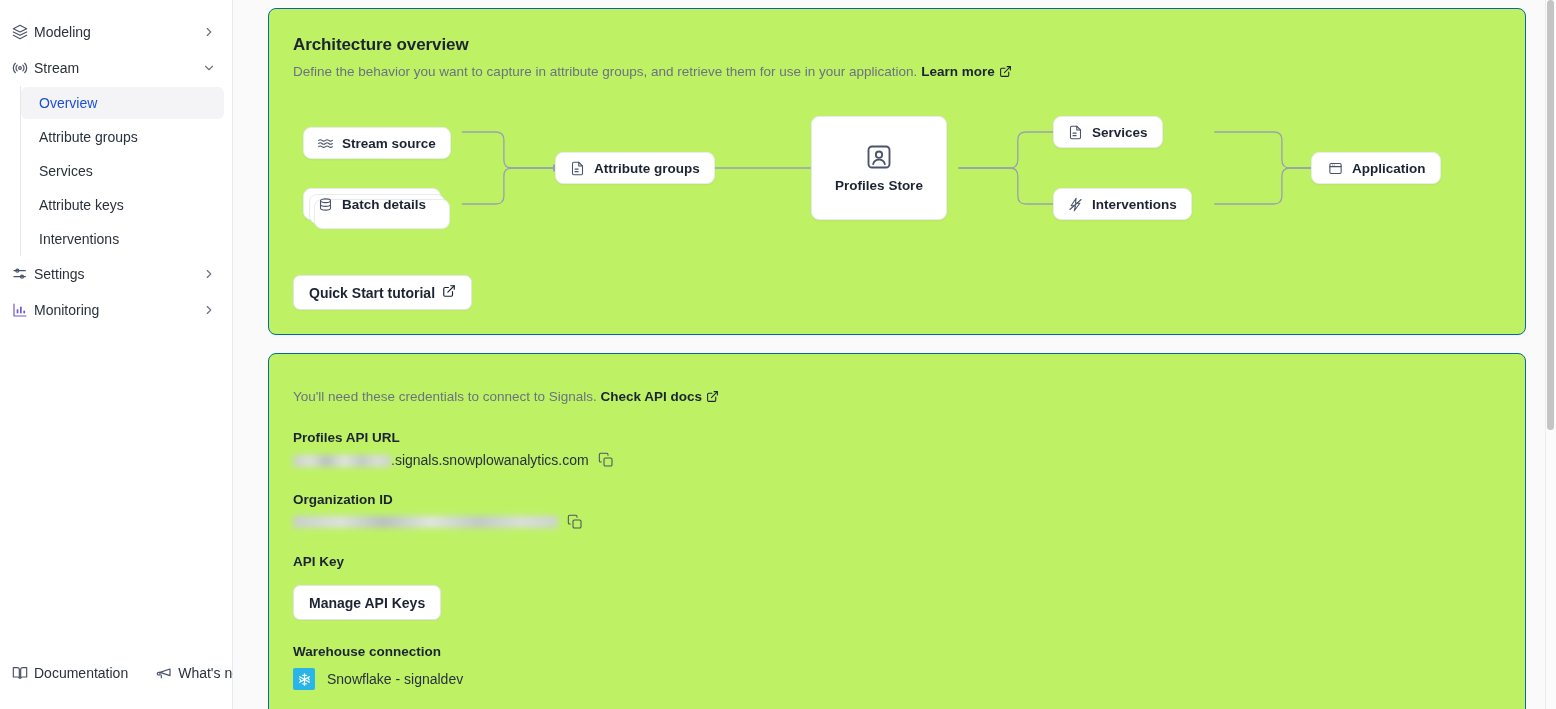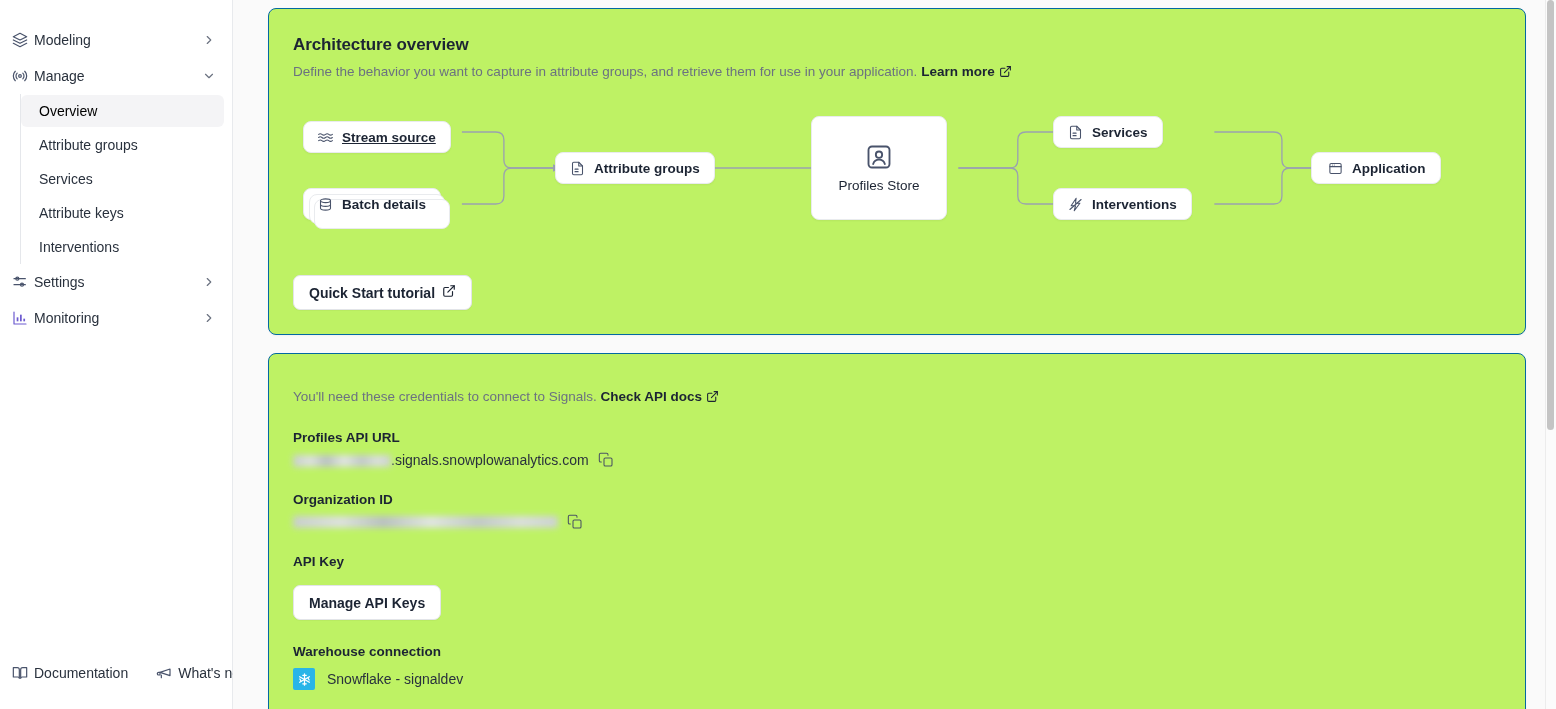--- a/index.html
+++ b/index.html
@@ -11,21 +11,21 @@
     color: #1f2937;
   }
   .app { display: flex; width: 1556px; height: 709px; }
 
   
   .sidebar {
     width: 233px; height: 709px; flex: 0 0 233px;
     background: #ffffff;
     border-right: 1px solid #e8eaed;
     display: flex; flex-direction: column;
-    padding-top: 22px;
+    padding-top: 14px;
     position: relative;
   }
   .nav-top { display: flex; flex-direction: column; }
   .nav-row {
     display: flex; align-items: center;
     height: 32px;
     margin: 2px 8px;
     padding: 0 8px 0 4px;
     border-radius: 6px;
     cursor: pointer;
@@ -51,21 +51,21 @@
     height: 32px;
     margin: 1px 8px 1px 0px;
     padding-left: 18px;
     display: flex; align-items: center;
     font-size: 14px;
     color: #29313d;
     border-radius: 6px;
     cursor: pointer;
     white-space: nowrap;
   }
-  .sub-row.active { background: #f4f4f6; color: #000000; }
+  .sub-row.active { background: #f4f4f6; color: #1d4ed8; }
 
   .nav-bottom {
     margin-top: auto;
     padding-bottom: 18px;
     display: flex; 
   }
 
   
   .main {
     flex: 1;
@@ -144,21 +144,21 @@
     border: 1px solid #e9ebee;
     border-radius: 8px;
     z-index: -1;
   }
   .node.stack::before { left: 5px; right: -5px; top: 5px; bottom: -5px; }
   .node.stack::after  { left: 10px; right: -10px; top: 10px; bottom: -10px; }
 
   .node.profiles {
     flex-direction: column; justify-content: center;
     gap: 7px; height: 104px; width: 136px;
-    padding: 0; font-weight: normal; font-size: 13.5px;
+    padding: 0; font-weight: bold; font-size: 13.5px;
   }
 
   
   .field { margin-top: 24px; }
   .field-label {
     font-size: 13.5px; font-weight: bold; color: #1c2433;
     margin-bottom: 7px;
   }
   .field-value {
     display: flex; align-items: center; gap: 9px;
@@ -228,21 +228,21 @@
       <div class="nav-row">
         <span class="ico">
           <svg width="16" height="16" viewBox="0 0 24 24" fill="none" stroke="currentColor" stroke-width="1.8" stroke-linecap="round" stroke-linejoin="round">
             <circle cx="12" cy="12" r="2"></circle>
             <path d="M16.24 7.76a6 6 0 0 1 0 8.49"></path>
             <path d="M7.76 16.24a6 6 0 0 1 0-8.49"></path>
             <path d="M19.07 4.93a10 10 0 0 1 0 14.14"></path>
             <path d="M4.93 19.07a10 10 0 0 1 0-14.14"></path>
           </svg>
         </span>
-        <span class="lbl">Manage</span>
+        <span class="lbl">Stream</span>
         <span class="chev">
           <svg width="14" height="14" viewBox="0 0 24 24" fill="none" stroke="currentColor" stroke-width="2" stroke-linecap="round" stroke-linejoin="round">
               <polyline points="6 9 12 15 18 9"></polyline>
             </svg>
         </span>
       </div>
 
       <div class="subnav">
         <div class="sub-row active">
           <span>Overview</span>
@@ -364,21 +364,21 @@
           </g>
           <g fill="#9aa2af">
             <polygon points="262,63 254,59.2 254,66.8"></polygon>
             <polygon points="518,63 510,59.2 510,66.8"></polygon>
             <polygon points="760,27 752,23.2 752,30.8"></polygon>
             <polygon points="760,99 752,95.2 752,102.8"></polygon>
             <polygon points="1018,63 1010,59.2 1010,66.8"></polygon>
           </g>
         </svg>
 
-        <div class="node" style="left:10px; top:16px;text-decoration:underline;">
+        <div class="node" style="left:10px; top:22px;">
           <span class="nico">
             <svg width="15" height="15" viewBox="0 0 24 24" fill="none" stroke="currentColor" stroke-width="1.7" stroke-linecap="round" stroke-linejoin="round">
               <path d="M2 7c2-1.6 3.4-1.6 5.3 0S11 8.6 13 7s3.4-1.6 5.3 0S22 8.6 24 7" transform="translate(-1,0)"></path>
               <path d="M2 12c2-1.6 3.4-1.6 5.3 0S11 13.6 13 12s3.4-1.6 5.3 0S22 13.6 24 12" transform="translate(-1,0)"></path>
               <path d="M2 17c2-1.6 3.4-1.6 5.3 0S11 18.6 13 17s3.4-1.6 5.3 0S22 18.6 24 17" transform="translate(-1,0)"></path>
             </svg>
           </span>
           <span>Stream source</span>
         </div>
 

